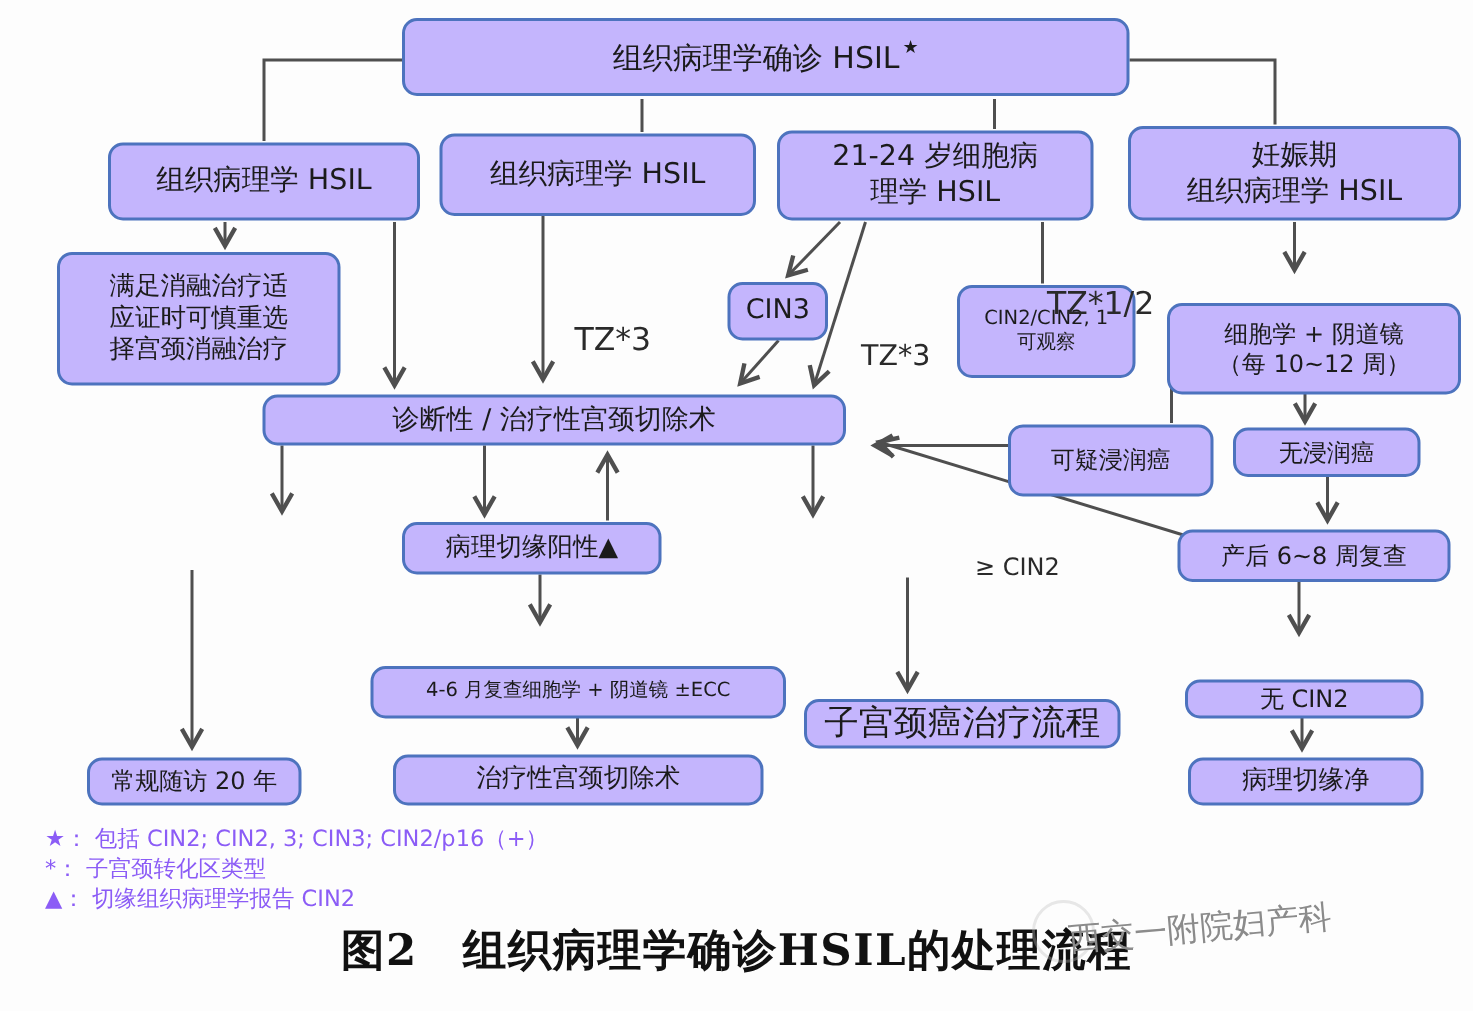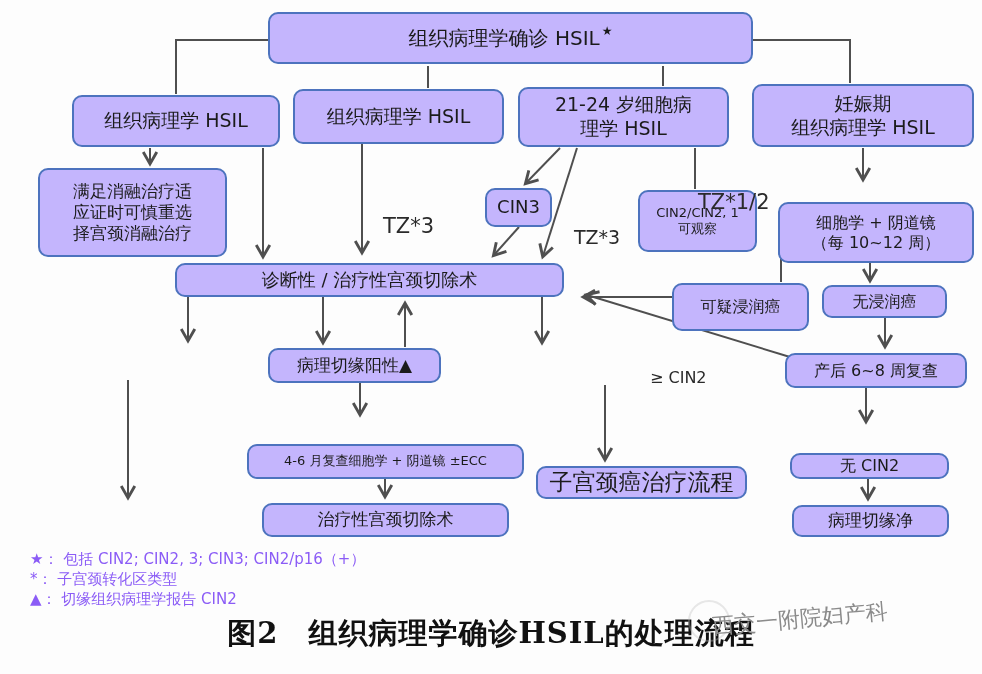--- a/index.html
+++ b/index.html
@@ -141,20 +141,23 @@
   </div>
 
   <div class="node" style="left:790px;top:428px;width:159px;height:26px;font-size:16px;margin-top:25px;">
     <span>无 CIN2</span>
   </div>
 
   <div class="node" style="left:536px;top:466px;width:211px;height:33px;font-size:23px;">
     <span>子宫颈癌治疗流程</span>
   </div>
 
+  <div class="node" style="left:58px;top:505px;width:143px;height:32px;font-size:16px;">
+    <span>常规随访 20 年</span>
+  </div>
 
   <div class="node" style="left:262px;top:503px;width:247px;height:34px;font-size:17px;">
     <span>治疗性宫颈切除术</span>
   </div>
 
   <div class="node" style="left:792px;top:505px;width:157px;height:32px;font-size:17px;">
     <span>病理切缘净</span>
   </div>
 
   <span class="edge-label" style="left:383px;top:180px;font-size:21px;">TZ*3</span>

